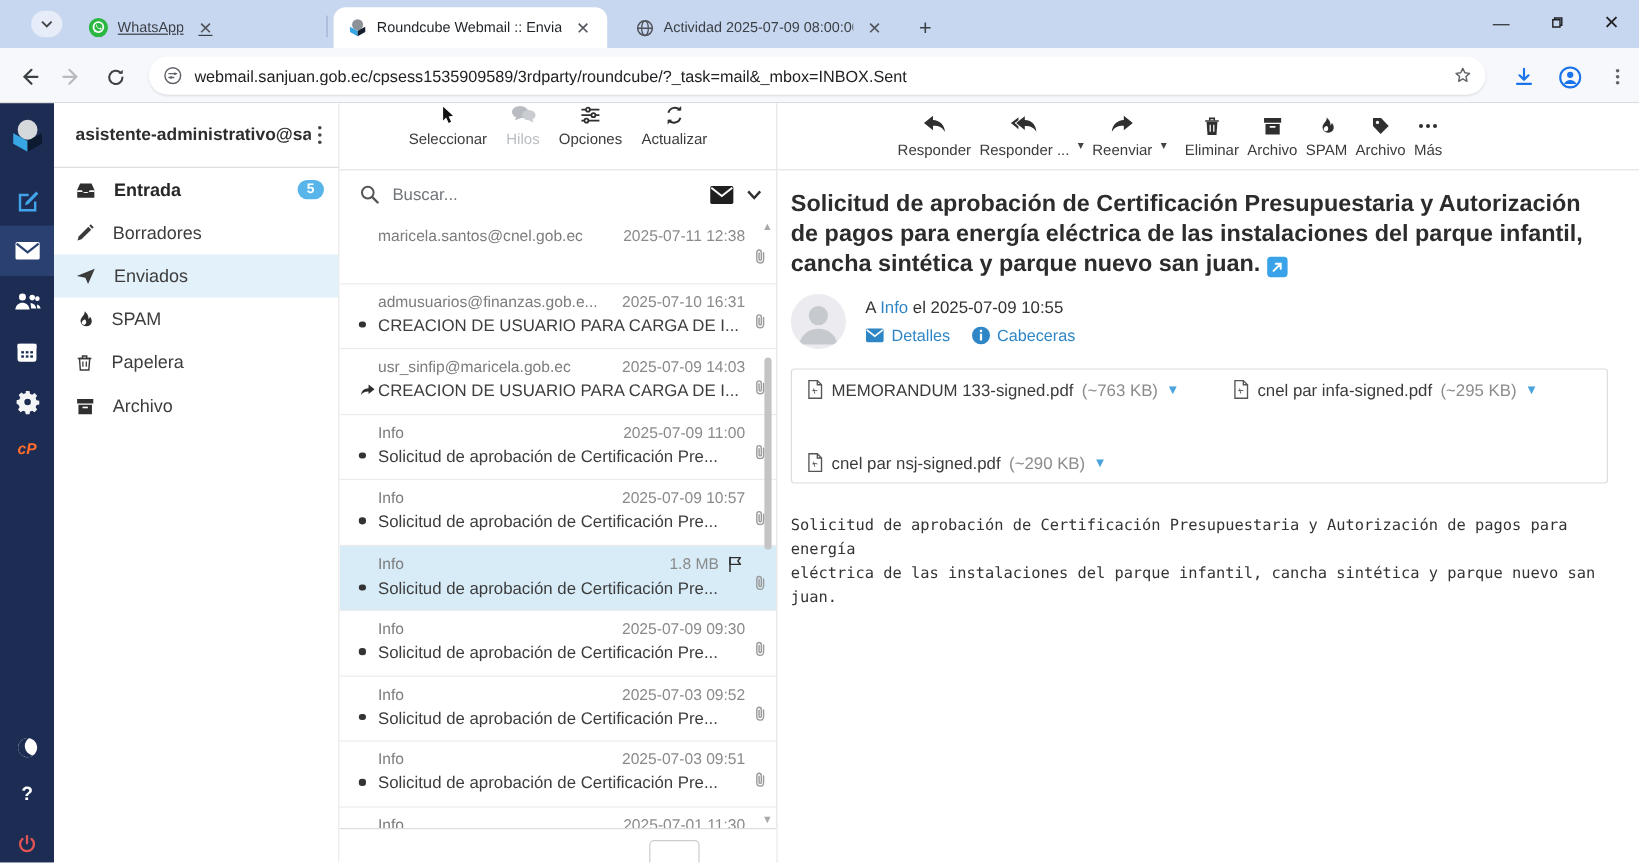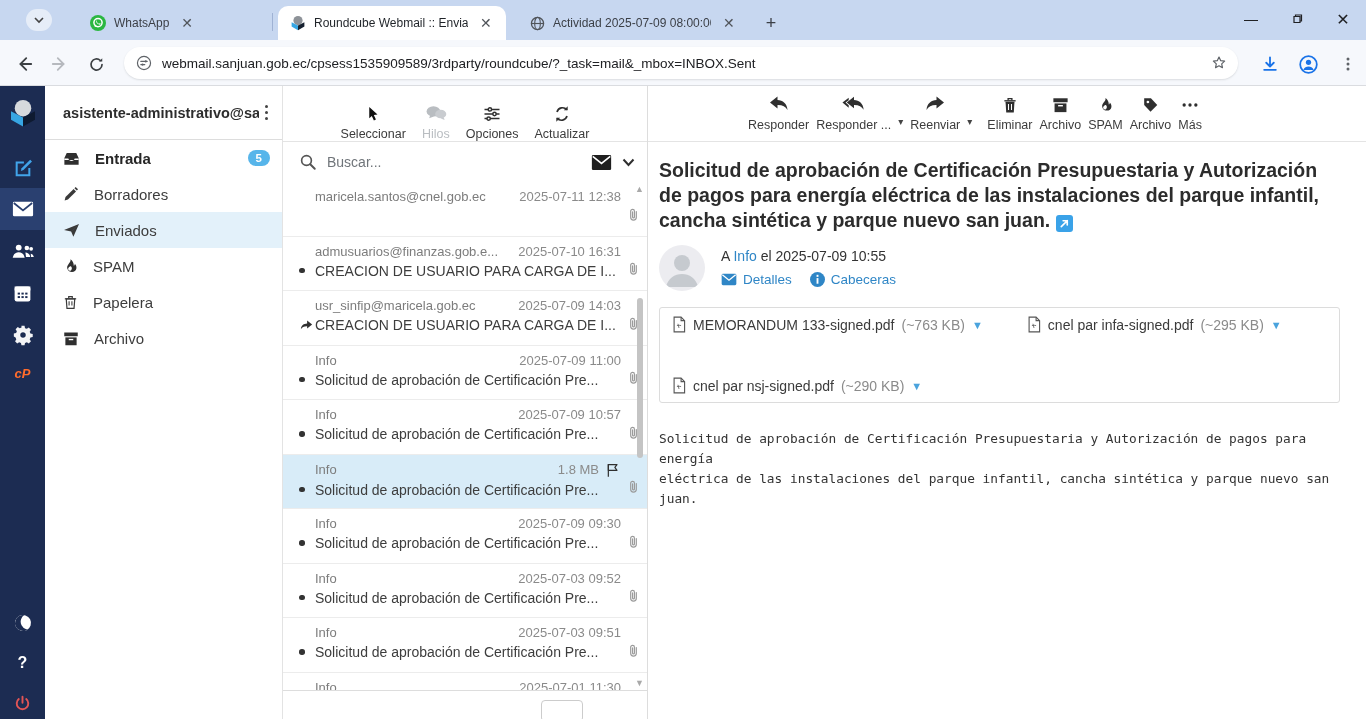--- a/index.html
+++ b/index.html
@@ -44,21 +44,21 @@
   .kebab{display:flex;flex-direction:column;gap:2.5px;padding:4px 6px;}
   .kebab i{width:3.5px;height:3.5px;border-radius:50%;background:#444;}
   .folder{height:36px;display:flex;align-items:center;gap:14px;padding:0 12px 0 17px;font-size:15px;color:#3d3d3d;}
   .folder.selected{background:var(--sel-folder);}
   .folder.bold .flabel{font-weight:bold;color:#262626;}
   .flabel{flex:1;}
   .badge{background:var(--badge);color:#fff;font-size:11.5px;font-weight:bold;border-radius:9px;padding:2px 8px;}
 
   
   .listpanel{position:absolute;left:283px;top:86px;bottom:0;width:365px;background:#fff;border-right:1px solid #ddd;}
-  .list-toolbar{height:56px;display:flex;justify-content:center;align-items:flex-end;gap:16px;border-bottom:1px solid #e4e4e4;}
+  .list-toolbar{height:56px;display:flex;justify-content:center;align-items:flex-start;gap:16px;border-bottom:1px solid #e4e4e4;}
   .tbtn{display:flex;flex-direction:column;align-items:center;gap:3px;font-size:12.5px;color:#3c3c3c;}
   .tbtn.disabled{color:#b9bdc1;}
   .searchrow{height:40px;display:flex;align-items:center;padding:0 12px 0 16px;gap:10px;}
   .searchrow .ph{font-size:14px;color:#70757a;flex:1;}
   .msglist{position:absolute;top:96px;left:0;right:0;bottom:29px;overflow:hidden;}
   .msg-row{height:54.5px;border-bottom:1px solid #ececec;padding:7px 26px 0 16px;position:relative;}
   .msg-row.selected{background:var(--sel-row);}
   .mr1{display:flex;font-size:13px;color:#7c7c7c;padding-left:16px;align-items:center;}
   .mr1 .sender{flex:1;white-space:nowrap;overflow:hidden;}
   .mr1 .meta{color:#8a8a8a;display:flex;align-items:center;gap:6px;}
@@ -97,21 +97,21 @@
 <body>
 
 <div id="screen">
 
   <div class="titlebar">
     <div class="tabsearch">
       <svg width="10" height="10" viewBox="0 0 10 10">
           <path d="M1 3l4 4 4-4" fill="none" stroke="#444" stroke-width="1.6"></path>
         </svg>
     </div>
-    <div class="tab" style="left:78px;width:208px;">
+    <div class="tab" style="left:62px;width:208px;text-decoration:underline;">
       <svg width="16" height="16" viewBox="0 0 16 16">
         <circle cx="8" cy="8" r="8" fill="#2bb741"></circle>
         <circle cx="8" cy="7.6" r="4.1" fill="none" stroke="#fff" stroke-width="1.5"></circle>
         <path d="M4.6 11.9l.7-2.4 1.8 1.7z" fill="#fff"></path>
         <path d="M6.6 6.3c.3 1.2 1.3 2.2 2.6 2.5l.7-.8.9.9-.9.8c-1.9-.2-3.8-2-4.1-4l.8-.2z" fill="#fff"></path>
       </svg>
       <span class="title">WhatsApp</span>
       <span class="close">✕</span>
     </div>
     <div class="tab-sep" style="left:272px;"></div>

